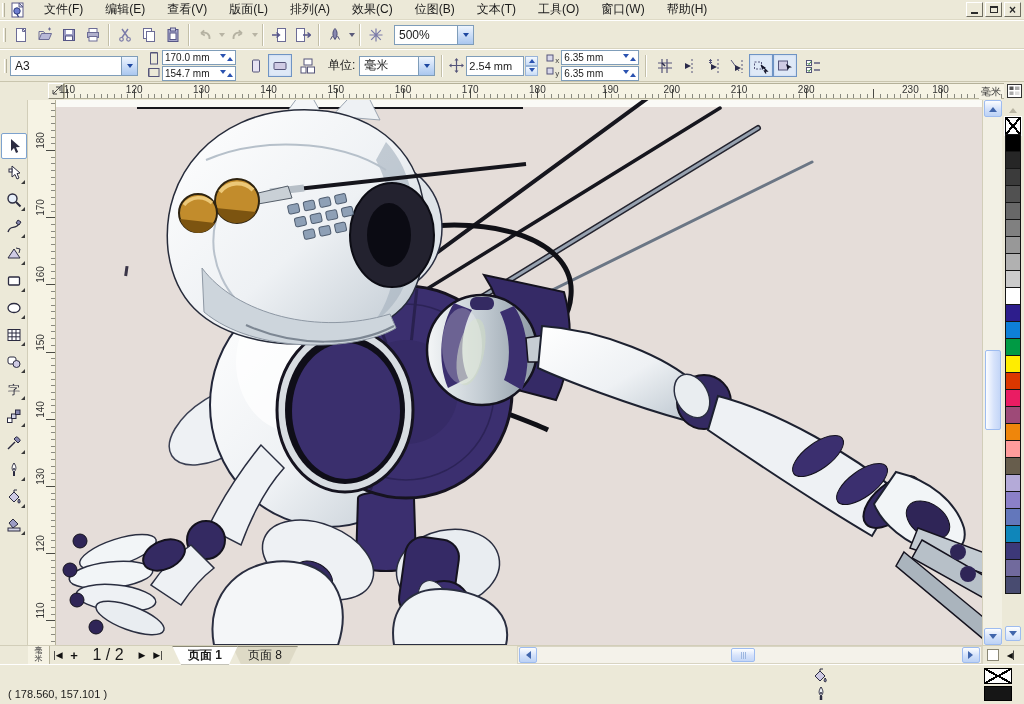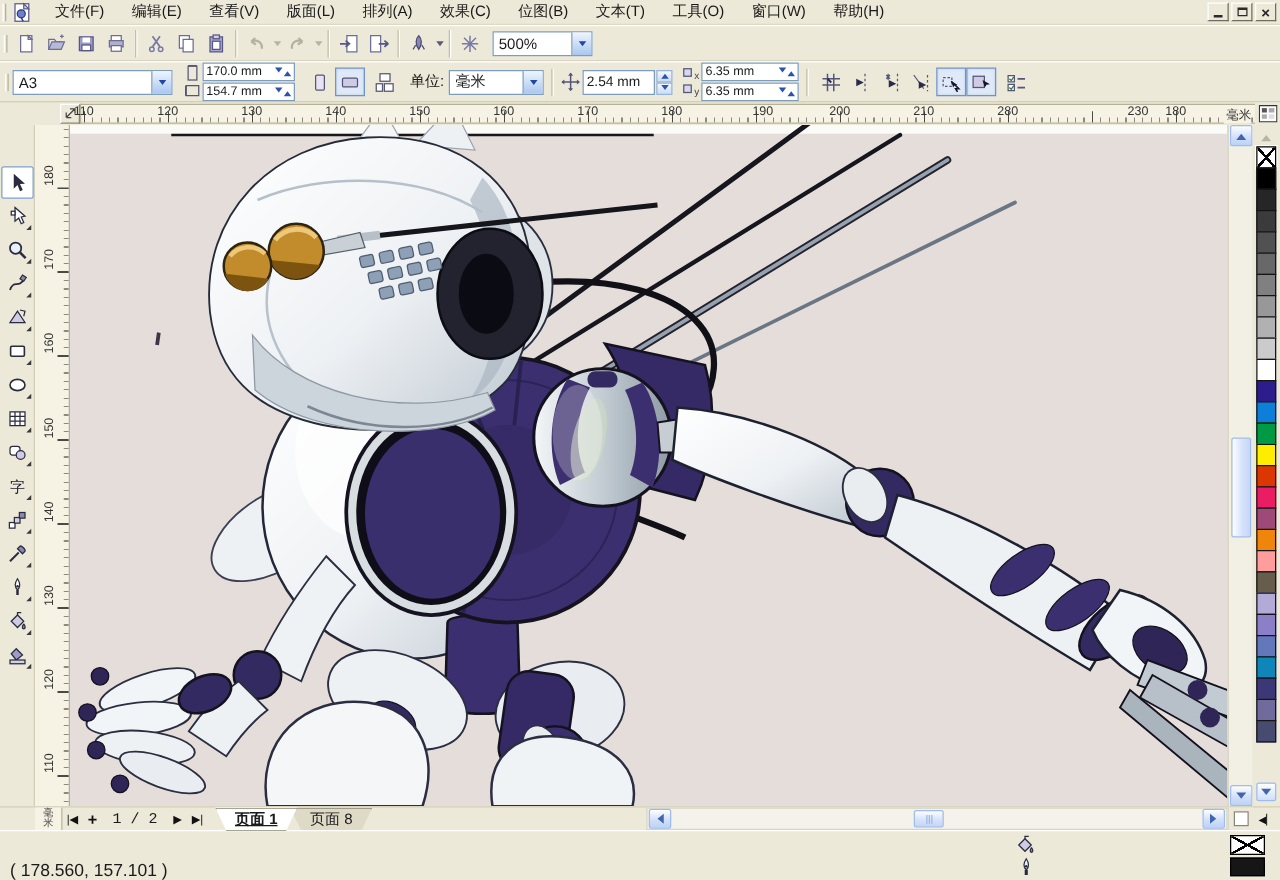--- a/index.html
+++ b/index.html
@@ -103,37 +103,37 @@
       #fff;
       border:1px solid #000; box-shadow:0 0 0 1px #fff; }
   .swatch { width:16px; height:18px; border:1px solid #151515; margin-top:-1px; }
 
   
   .navrow { position:absolute; left:0; top:645px; width:1024px; height:19px; display:flex; background:#ece9d8; border-top:1px solid #d2ceb9; }
   .nav-gap { width:28px; }
   .vruler-end { width:22px; font-size:8px; line-height:8px; color:#444; text-align:center; padding-top:1px; background:#f6f3e4; border-right:1px solid #b5b199; }
   .pagenav { display:flex; align-items:center; width:467px; }
   .pn-btn { width:16px; height:16px; display:flex; align-items:center; justify-content:center; font-size:9px; color:#111; }
-  .pn-count { width:52px; text-align:center; font-size:12px;font-family:Liberation Mono, monospace; }
+  .pn-count { width:52px; text-align:center; font-size:16px; }
   .tab { height:19px; padding:1px 16px 0; font-size:12px; margin-left:-6px; clip-path:polygon(0 0,100% 0,calc(100% - 9px) 100%,9px 100%); background:#dedac6; box-shadow:inset 0 0 0 1px #8a8775; }
   .tab.active { background:#fff; font-weight:bold; z-index:2; }
   .hscroll { position:relative; flex:1; background:linear-gradient(180deg,#fdfdfb,#ecead f); background:#f4f2ea; border:1px solid #d8d4c2; }
   .hs-left { position:absolute; left:1px; top:0px; width:18px; height:16px; }
   .hs-right { position:absolute; right:1px; top:0px; width:18px; height:16px; }
   .hbtn { border:1px solid #9ebcf0; border-radius:2px; background:linear-gradient(180deg,#fdfeff,#d3e1fa 55%,#bcd2f5); display:flex; align-items:center; justify-content:center; }
   .t-l { width:0;height:0;border:4px solid transparent;border-right:5px solid #4166ac; margin-left:-3px;}
   .t-r { width:0;height:0;border:4px solid transparent;border-left:5px solid #4166ac; margin-right:-3px;}
   .hthumb { position:absolute; left:213px; top:1px; width:24px; height:14px; border:1px solid #9ebcf0; border-radius:2px; background:linear-gradient(180deg,#fdfeff,#d7e3fb 55%,#c4d6f7); display:flex; align-items:center; justify-content:center; gap:1px; }
   .hthumb i { width:1px; height:7px; background:#9db7e0; display:block; }
   .corner-box { width:20px; background:#ece9d8; border-left:1px solid #d8d4c2; display:flex; align-items:center; justify-content:center; }
   .corner-box span { width:12px; height:12px; background:#fff; border:1px solid #8a8775; }
   .pal-expand { width:22px; display:flex; align-items:center; justify-content:center; font-size:8px; color:#111; }
 
   
-  .statusbar { position:absolute; left:0; top:664px; width:1024px; height:40px; background:#ece9d8; border-top:1px solid #fff; font-size:14px; }
+  .statusbar { position:absolute; left:0; top:664px; width:1024px; height:40px; background:#ece9d8; border-top:1px solid #fff; font-size:11px; }
   .coords { position:absolute; left:8px; top:23px; }
   .st-fill-icon { position:absolute; left:812px; top:3px; }
   .st-outline-icon { position:absolute; left:814px; top:21px; }
   .st-fill-swatch { position:absolute; left:984px; top:3px; width:28px; height:16px; border:1px solid #000;
       background:
       linear-gradient(to top right, transparent calc(50% - 1px), #000 calc(50% - 1px) calc(50% + 1px), transparent calc(50% + 1px)),
       linear-gradient(to bottom right, transparent calc(50% - 1px), #000 calc(50% - 1px) calc(50% + 1px), transparent calc(50% + 1px)),
       #fff; }
   .st-outline-swatch { position:absolute; left:984px; top:21px; width:28px; height:15px; background:#161616; border:1px solid #000; }
 </style>
@@ -783,21 +783,21 @@
 
   <div class="navrow">
     <span class="nav-gap"></span>
     <span class="vruler-end"><span>毫</span><br><span>米</span></span>
     <div class="pagenav">
       <span class="pn-btn">|◀</span>
       <span class="pn-btn" style="font-size:13px;font-weight:bold;">+</span>
       <span class="pn-count">1 / 2</span>
       <span class="pn-btn">▶</span>
       <span class="pn-btn">▶|</span>
-      <span class="tab active" style="margin-left:6px;text-decoration:underline;">页面 1</span>
+      <span class="tab active" style="margin-left:6px;">页面 1</span>
       <span class="tab">页面 8</span>
     </div>
     <div class="hscroll">
       <span class="hs-left hbtn">
           <span class="t-l"></span>
         </span>
       <span class="hthumb">
           <i></i>
           <i></i>
           <i></i>

